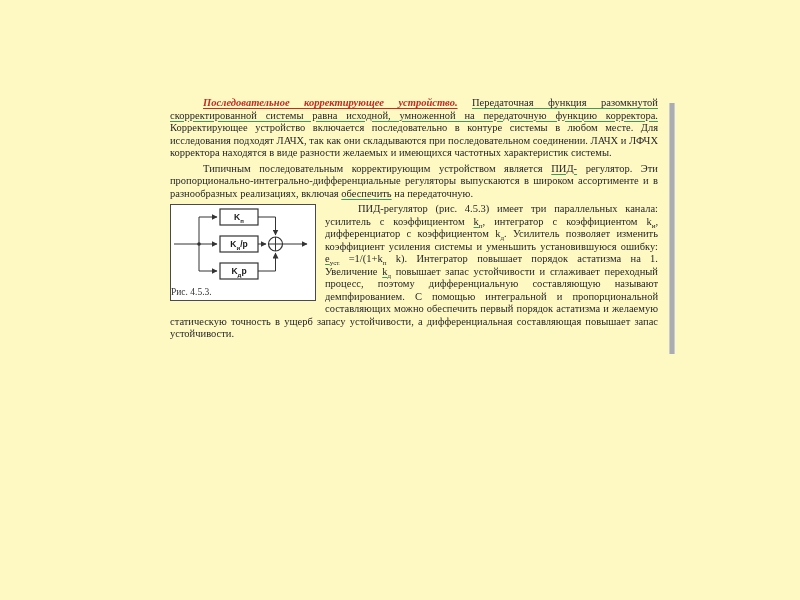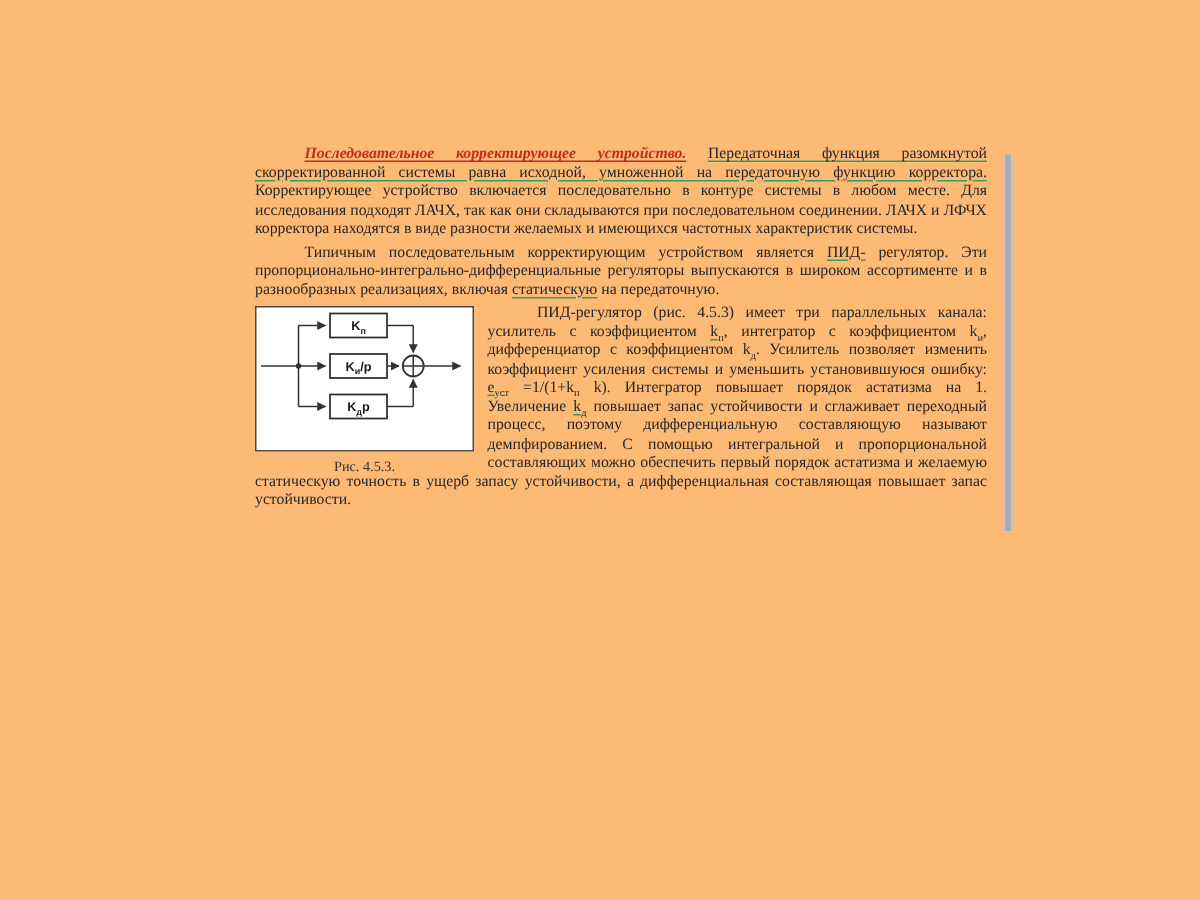--- a/index.html
+++ b/index.html
@@ -1,17 +1,17 @@
 <!DOCTYPE html>
 <html><head>
 <meta charset="utf-8">
 <style>
   html,body{margin:0;padding:0;background:#fff;}
   .canvas{
-    position:relative;width:800px;height:600px;background:#fdba74;
+    position:relative;width:800px;height:600px;background:#fef9c3;
     font-family:"Liberation Serif","DejaVu Serif",serif;
     color:#262626;overflow:hidden;
   }
   .doc{
     position:absolute;left:170px;top:97px;width:488px;
     font-size:10.5px;line-height:12.5px;text-align:justify;
   }
   .doc p{margin:0;text-indent:33px;}
   .doc p + p{margin-top:3px;}
   .heading-red{
@@ -24,44 +24,43 @@
     text-underline-offset:2px;
   }
   sub{font-size:7px;line-height:0;}
   .figure{
     float:left;width:144px;height:95px;border:1px solid #4a4a4a;
     margin:1px 9px 3px 0;background:#fff;box-sizing:content-box;
     text-indent:0;
   }
   .figure svg{display:block;}
   .fig-caption{
-    text-align:center;font-size:9.5px;color:#333;line-height:11px;
+    text-align:left;font-size:9.5px;color:#333;line-height:11px;
     text-indent:0;
-    margin-top:20px;
   }
   .blk-label{
     font-family:"Liberation Sans","DejaVu Sans",sans-serif;
     font-weight:bold;font-size:8.5px;fill:#1a1a1a;
   }
   .scrollbar{
     position:absolute;left:669px;top:103px;width:6px;height:251px;
     background:#aaacb2;border-left:1px solid #c9cbd0;border-right:1px solid #c9cbd0;
     box-sizing:border-box;
   }
 </style>
 </head>
 <body>
 
 <div class="canvas">
 
   <div class="doc">
 
     <p><span class="heading-red">Последовательное корректирующее устройство.</span><span> </span><span class="green-u">Передаточная функция разомкнутой скорректированной системы равна исходной, умноженной на передаточную функцию корректора.</span><span> Корректирующее устройство включается последовательно в контуре системы в любом месте. Для исследования подходят ЛАЧХ, так как они складываются при последовательном соединении. ЛАЧХ и ЛФЧХ корректора находятся в виде разности желаемых и имеющихся частотных характеристик системы.</span></p>
 
-    <p><span>Типичным последовательным корректирующим устройством является </span><span class="green-u">ПИД-</span><span> регулятор. Эти пропорционально-интегрально-дифференциальные регуляторы выпускаются в широком ассортименте и в разнообразных реализациях, включая </span><span class="green-u">статическую</span><span> на передаточную.</span></p>
+    <p><span>Типичным последовательным корректирующим устройством является </span><span class="green-u">ПИД-</span><span> регулятор. Эти пропорционально-интегрально-дифференциальные регуляторы выпускаются в широком ассортименте и в разнообразных реализациях, включая </span><span class="green-u">обеспечить</span><span> на передаточную.</span></p>
 
     <p><span class="figure">
           <svg width="144" height="82" viewBox="0 0 144 82">
         <defs>
           <marker id="arw" markerWidth="7" markerHeight="6" refX="5.5" refY="3" orient="auto">
             <path d="M0,0 L6,3 L0,6 z" fill="#333"></path>
           </marker>
         </defs>
 
         <path d="M3,39 H28" stroke="#333" stroke-width="1" fill="none"></path>

